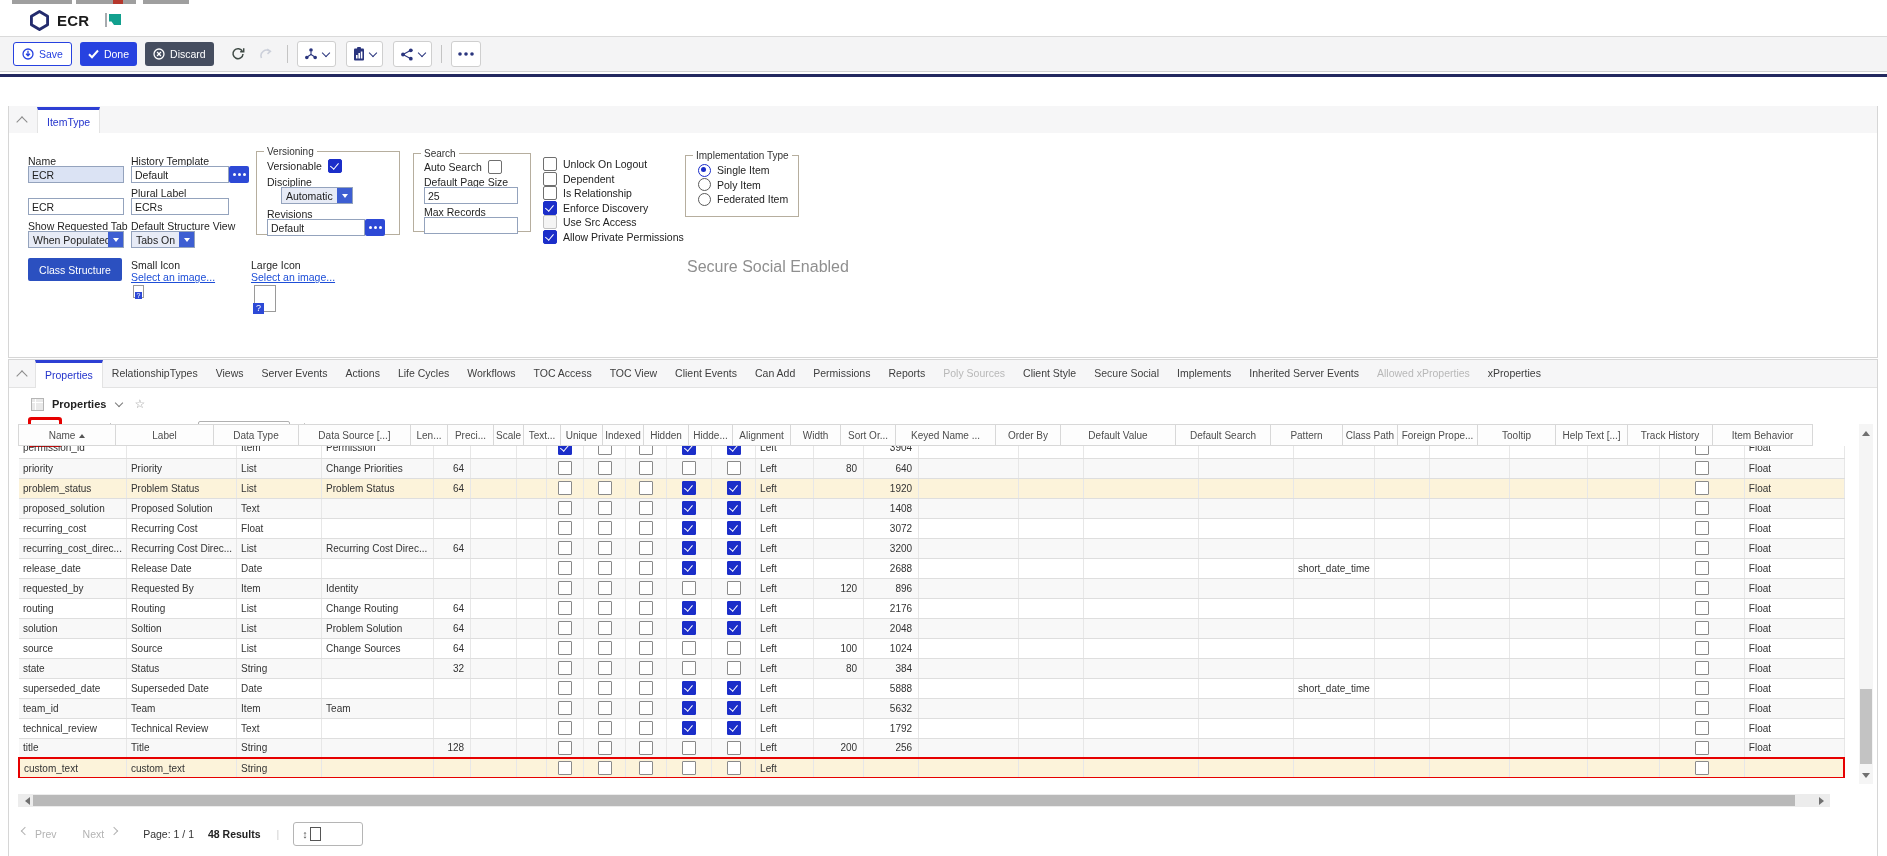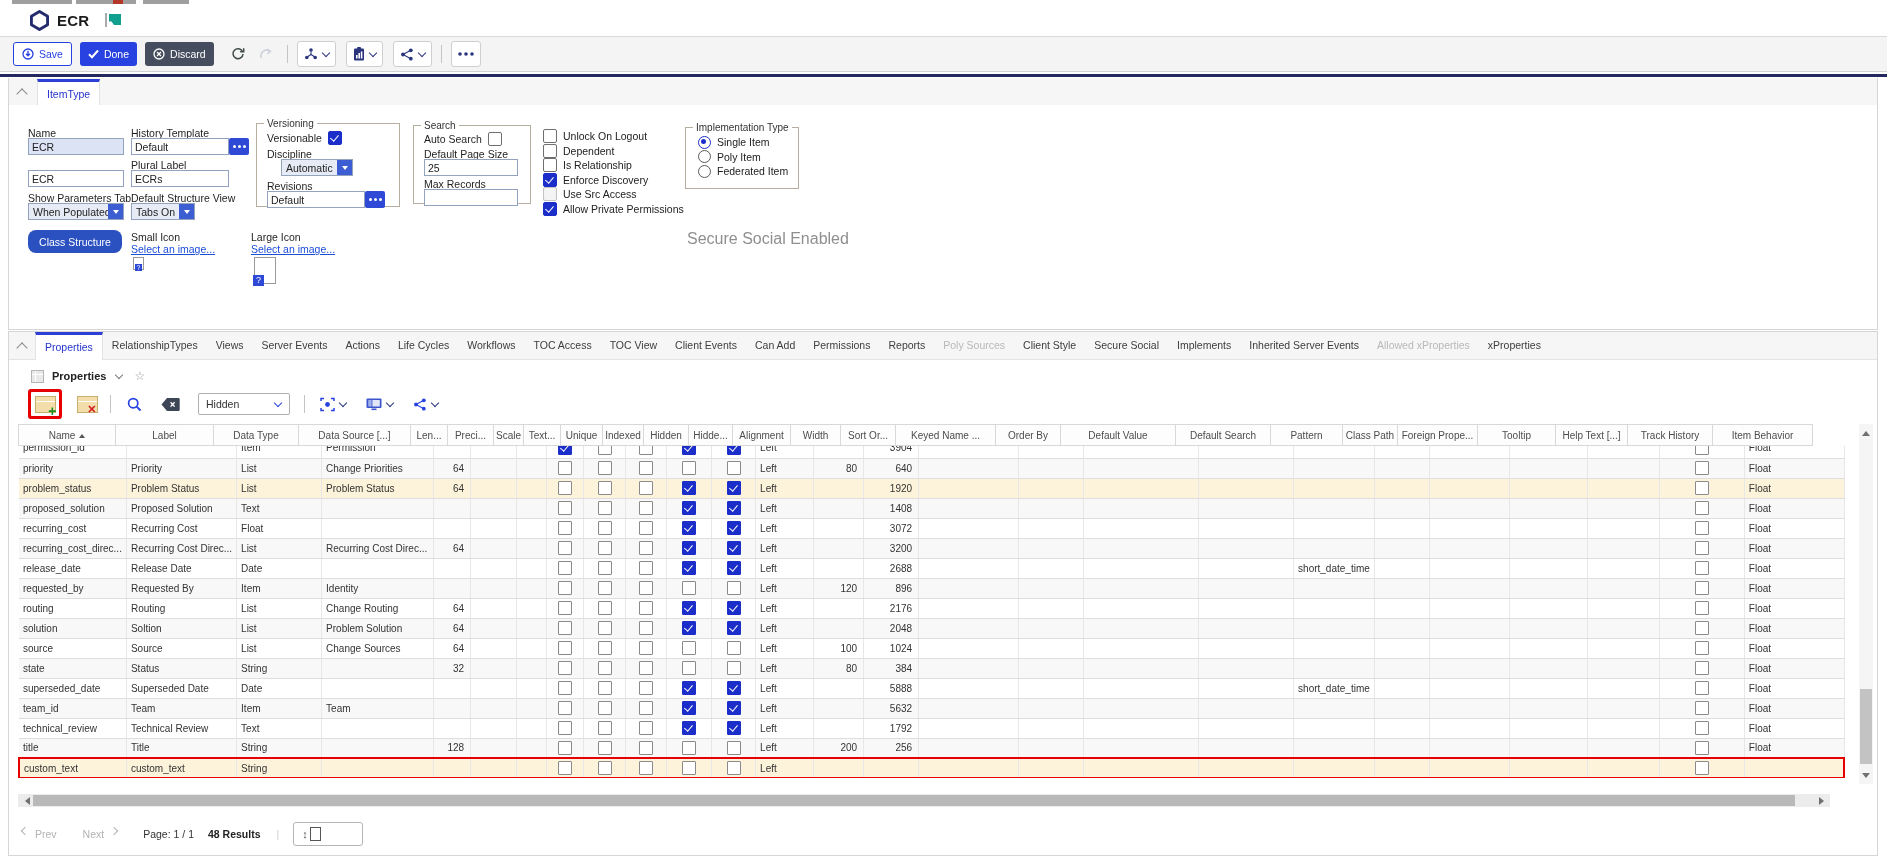--- a/index.html
+++ b/index.html
@@ -24,21 +24,21 @@
   .icobtn{width:24px;height:24px;display:flex;align-items:center;justify-content:center;cursor:pointer;}
   .ddbtn{height:24px;border:1px solid #cfcfcf;background:#fff;border-radius:3px;display:flex;
          align-items:center;justify-content:center;padding:0 6px;cursor:pointer;}
   .vsep{width:1px;height:18px;background:#c4c4c4;margin:0 9px;}
   .chev{width:5px;height:5px;border-right:1.3px solid #2a357e;border-bottom:1.3px solid #2a357e;
         transform:rotate(45deg);display:inline-block;margin-left:5px;margin-top:-3px;}
   .chev.gray{border-color:#7a7a7a;}
   .chev.blue{border-color:#2742e0;}
   #darkbar{position:absolute;left:0;top:74px;width:100%;height:3px;background:#23285f;}
   
-  .panel{position:absolute;left:8px;right:9px;box-sizing:border-box;border:1px solid #d6d6d6;}
+  .panel{position:absolute;left:8px;right:9px;box-sizing:border-box;border:1px solid #d6d6d6;margin-top:28px;}
   #panel-itemtype{top:78px;height:252px;border-top:none;background:#fff;}
   #panel-props{top:331px;height:525px;background:#fff;}
   .strip{position:absolute;left:0;top:0;right:0;height:27px;background:#f6f6f7;border-bottom:1px solid #e3e3e3;
          display:flex;align-items:flex-end;}
   .collapse{width:26px;height:26px;display:flex;align-items:center;justify-content:center;cursor:pointer;}
   .upchev{width:7px;height:7px;border-left:1.5px solid #8a8a8a;border-top:1.5px solid #8a8a8a;
           transform:rotate(45deg);margin-top:4px;}
   .ptab{padding:0 9px;line-height:27px;font-size:10.5px;color:#3d3d3d;cursor:pointer;white-space:nowrap;}
   .ptab.act{background:#fff;color:#2333cc;border-top:3px solid #2d3fd4;line-height:24px;
             border-left:1px solid #e3e3e3;border-right:1px solid #e3e3e3;margin-bottom:-1px;}
@@ -64,21 +64,21 @@
   .fcb.on{background:#1b2ec9;border-color:#1b2ec9;}
   .fcb.on::after{content:"";position:absolute;left:3.4px;top:1px;width:3.5px;height:7px;
        border-right:1.6px solid #fff;border-bottom:1.6px solid #fff;transform:rotate(40deg);}
   .fcb.dis{border-color:#c3c3c3;background:#f4f4f4;}
   .flagrow{display:flex;align-items:center;height:14.5px;cursor:pointer;}
   .flagrow .flbl{font-size:10.5px;color:#222;margin-left:6px;white-space:nowrap;}
   .rad{width:11px;height:11px;border:1px solid #5a5a5a;border-radius:50%;background:#fff;position:relative;flex:none;cursor:pointer;}
   .rad.on{border-color:#1b2ec9;}
   .rad.on::after{content:"";position:absolute;left:2.2px;top:2.2px;width:5px;height:5px;border-radius:50%;background:#1b2ec9;}
   .bluebtn{position:absolute;background:#2b50c0;color:#fff;font-size:10.5px;display:flex;align-items:center;
-           justify-content:center;border-radius:8px;cursor:pointer;}
+           justify-content:center;border-radius:2px;cursor:pointer;}
   .link{position:absolute;font-size:10.5px;color:#1d4ed8;text-decoration:underline;cursor:pointer;white-space:nowrap;}
   .qicon-s{position:absolute;width:9px;height:11px;border:1px solid #9a9a9a;background:#fff;}
   .qicon-s::after{content:"?";position:absolute;left:1px;bottom:-2px;font-size:7px;color:#fff;background:#2d49d6;
                   width:7px;height:7px;line-height:7px;text-align:center;}
   .qicon-l{position:absolute;width:20px;height:25px;border:1px solid #9a9a9a;background:#fff;}
   .qicon-l::after{content:"?";position:absolute;left:-2px;bottom:-3px;font-size:9px;color:#fff;background:#2d49d6;
                   width:11px;height:11px;line-height:11px;text-align:center;}
   .gtext{position:absolute;font-size:16px;color:#8f8f8f;white-space:nowrap;}
   
   #props-title-row{position:absolute;left:22px;top:36px;height:16px;display:flex;align-items:center;}
@@ -252,21 +252,21 @@
         <span>ItemType</span>
       </div>
     </div>
 
     <div class="abs" style="left:0;top:27px;right:0;bottom:0;background:#fff;">
 
       <div class="flabel" style="left:19px;top:22px;">Name</div>
       <input class="finput req" style="left: 19px; top: 33px; width: 88px;" readonly="" value="ECR">
       <div class="flabel" style="left:19px;top:69px;">Singular Label</div>
       <input class="finput" style="left: 19px; top: 65px; width: 88px;" readonly="" value="ECR">
-      <div class="flabel" style="left:19px;top:87px;">Show Parameters Tab</div>
+      <div class="flabel" style="left:19px;top:87px;">Show Requested Tab</div>
       <div class="fakesel" style="left:19px;top:98px;width:96px;">
         <span>When Populated</span>
         <span class="arr"></span>
       </div>
       <div class="bluebtn" style="left:19px;top:125px;width:94px;height:23px;">Class Structure</div>
 
       <div class="flabel" style="left:122px;top:22px;">History Template</div>
       <input class="finput" style="left: 122px; top: 33px; width: 90px;" readonly="" value="Default">
       <div class="dots" style="left:220px;top:33px;">
           <i></i>

